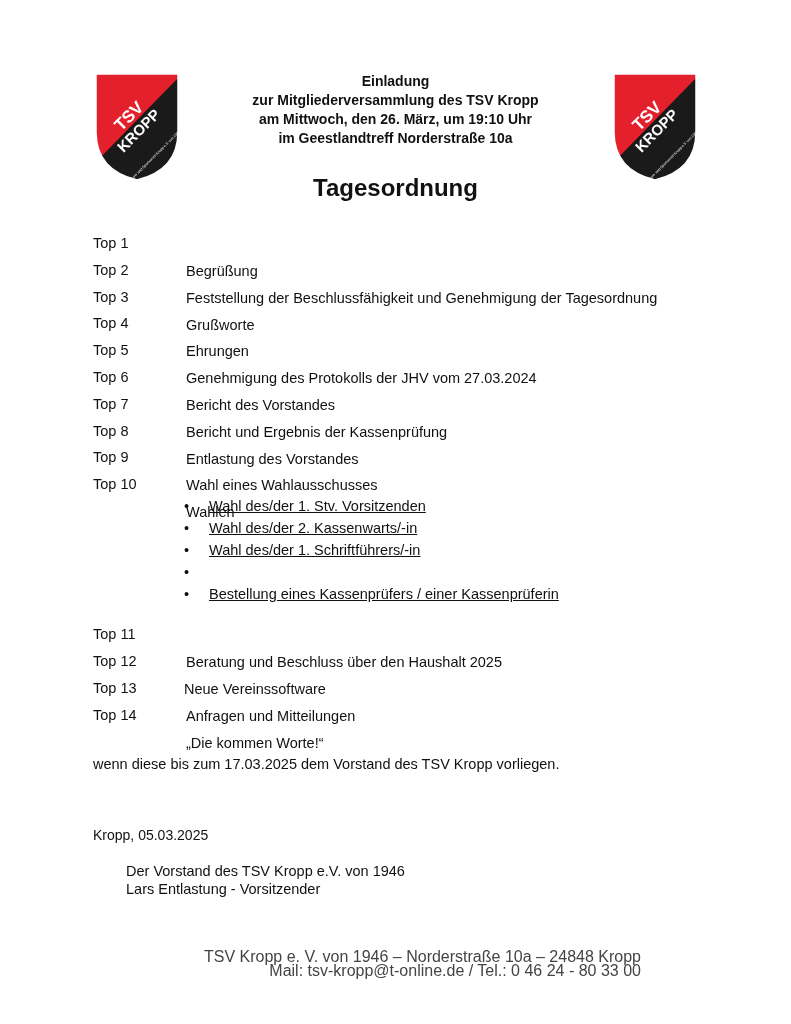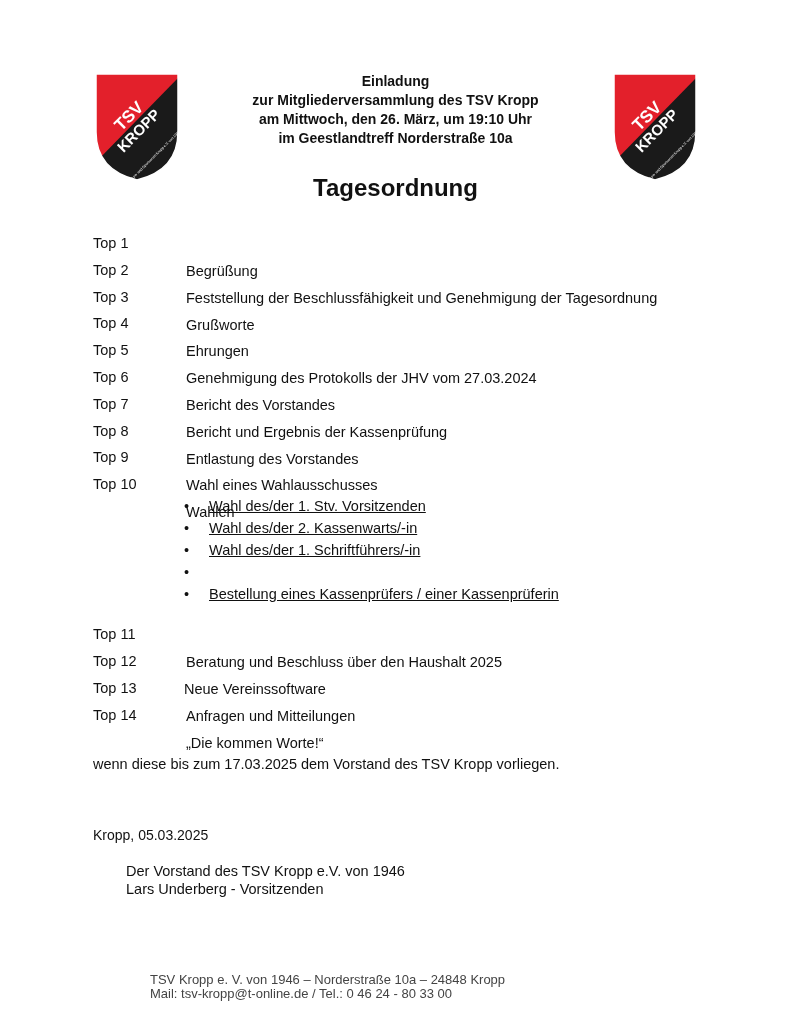--- a/index.html
+++ b/index.html
@@ -18,22 +18,22 @@
   .row .num { position: absolute; left: 0; }
   .row .txt { position: absolute; left: 93px; margin-top: 28px; }
   .row.shift .txt { left: 91px; }
   .bullets { margin: 0 0 0 91px; padding: 0; list-style: none; font-size: 14.5px; }
   .bullets li { position: relative; height: 22px; line-height: 18px; padding-left: 25px; white-space: nowrap; }
   .bullets li .dot { position: absolute; left: 0; top: 0; }
   .gap { height: 18px; }
   .para { position: absolute; left: 93px; top: 755px; font-size: 14.5px; line-height: 19px; }
   .date { position: absolute; left: 93px; top: 827px; font-size: 14px; }
   .sign { position: absolute; left: 93px; top: 862px; font-size: 14.5px; line-height: 18px; margin-left: 33px; }
-  .footer { position: absolute; left: 150px; width: 491px; top: 973px; text-align: left;
-            font-size: 13px; line-height: 14px; color: #444444; }
+  .footer { position: absolute; left: 150px; width: 491px; top: 950px; text-align: right;
+            font-size: 16px; line-height: 14px; color: #444444; }
 </style>
 </head>
 <body>
 
 <svg class="logo logo-left" viewBox="0 0 86 110">
   <defs>
     <clipPath id="shieldL">
         <path d="M2,2 H84 V60 Q84,98 43,108 Q2,98 2,60 Z"></path>
       </clipPath>
   </defs>
@@ -142,19 +142,19 @@
 </div>
 
 <div class="para">
   <div>wenn diese bis zum 17.03.2025 dem Vorstand des TSV Kropp vorliegen.</div>
 </div>
 
 <div class="date">Kropp, 05.03.2025</div>
 
 <div class="sign">
   <div>Der Vorstand des TSV Kropp e.V. von 1946</div>
-  <div>Lars Underberg - Vorsitzenden</div>
+  <div>Lars Entlastung - Vorsitzender</div>
 </div>
 
 <div class="footer">
   <div>TSV Kropp e. V. von 1946 – Norderstraße 10a – 24848 Kropp</div>
   <div>Mail: tsv-kropp@t-online.de / Tel.: 0 46 24 - 80 33 00</div>
 </div>
 
 </body></html>

